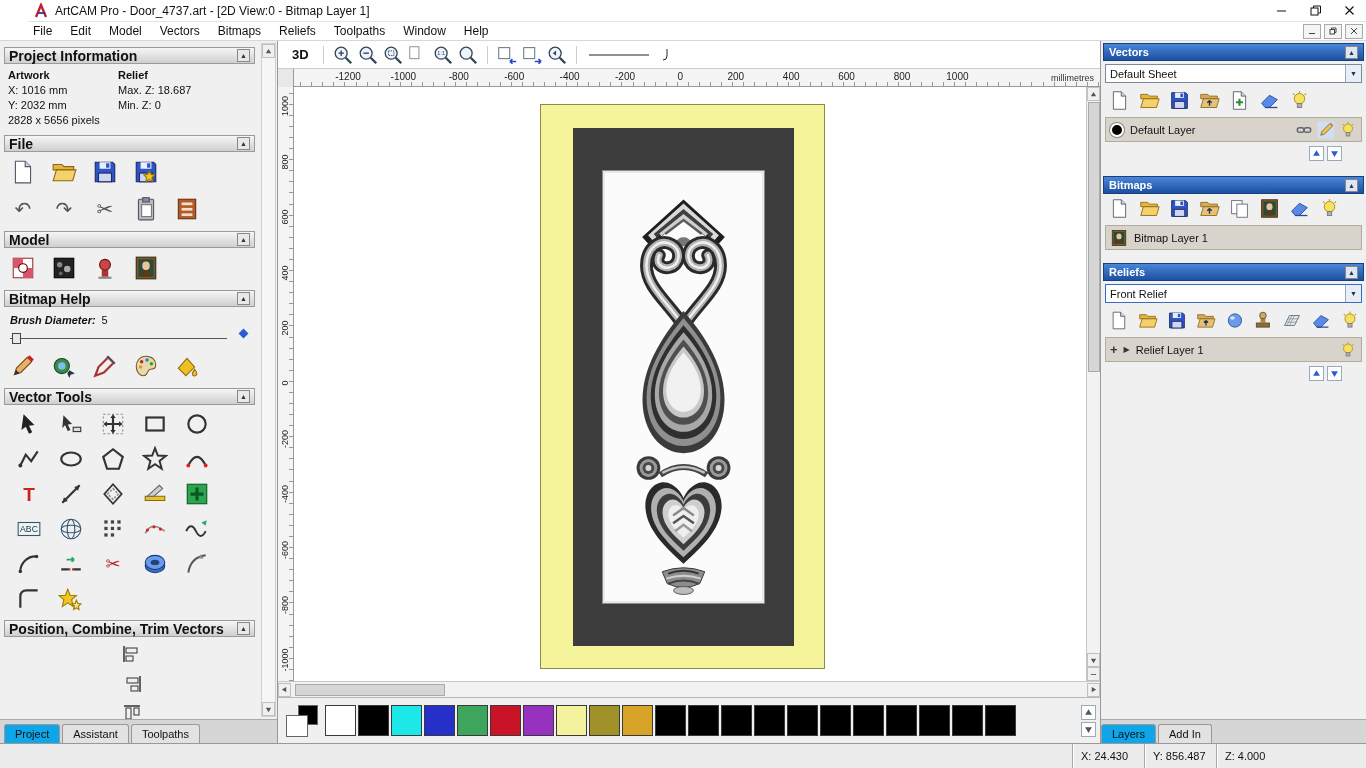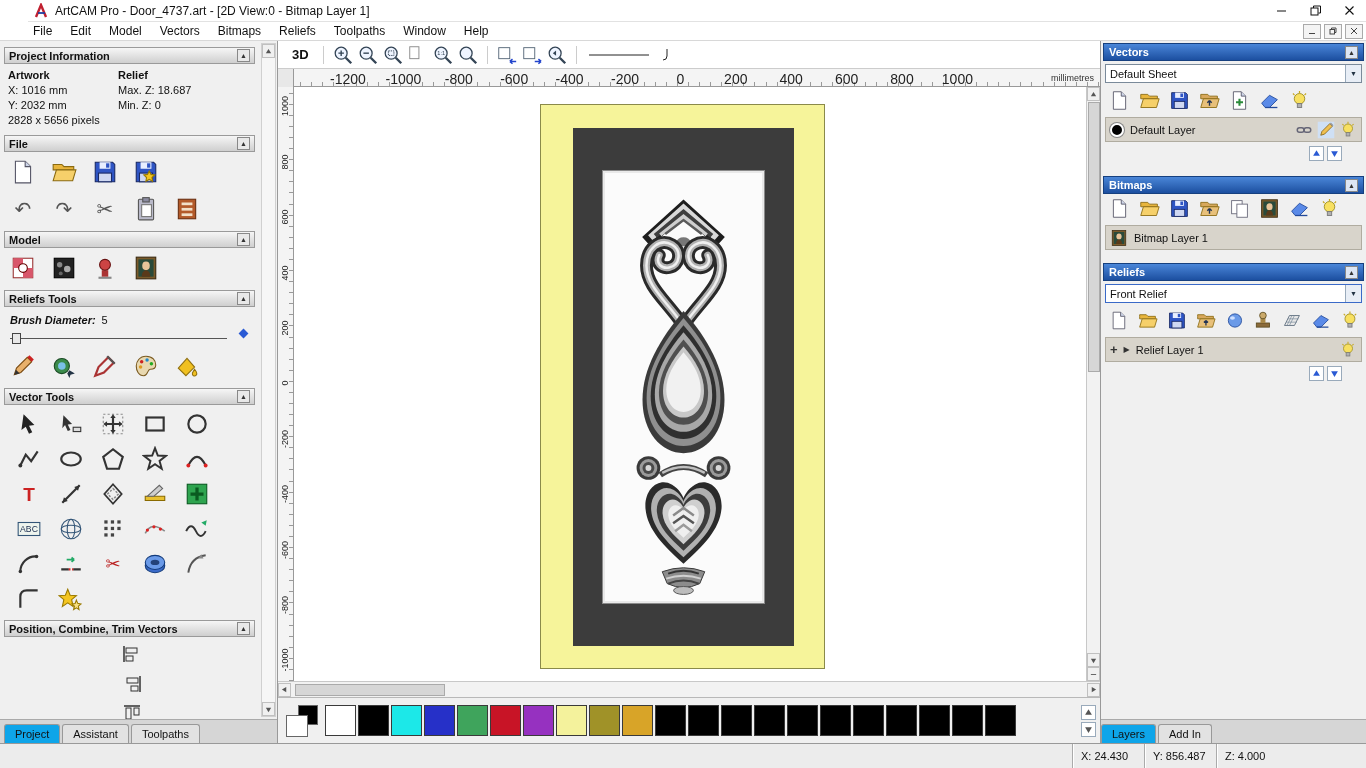--- a/index.html
+++ b/index.html
@@ -22,21 +22,21 @@
   .mdibtn { width:18px; height:15px; border:1px solid #aaa; background:#f4f4f4; display:flex; align-items:center; justify-content:center; margin-right:3px; }
   .mdibtn svg { width:8px; height:8px; }
 
   
   .main { height:702px; display:flex; }
 
   
   .left-panel { width:278px; background:#f0f0f0; border-right:1px solid #999; position:relative; display:flex; flex-direction:column; }
   .lp-content { flex:1; overflow:hidden; padding:3px 22px 0 4px; position:relative; }
   .sec-header { height:17px; background:linear-gradient(#f6f6f6,#cfcfcf); border:1px solid #9a9a9a; display:flex; align-items:center; padding:0 4px; margin:3px 0 2px 0; }
-  .sec-header .sec-title { font-weight:bold; font-size:11px; flex:1; }
+  .sec-header .sec-title { font-weight:bold; font-size:14px; flex:1; }
   .collapse-btn { width:13px; height:13px; border:1px solid #888; background:#e8e8e8; display:flex; align-items:center; justify-content:center; font-size:7px; color:#333; }
   .proj-info { display:flex; padding:2px 2px 4px 4px; }
   .proj-col { width:110px; line-height:15px; }
   .proj-col .hd { font-weight:bold; }
   .icon-row { display:flex; align-items:center; gap:15px; padding:5px 2px 6px 6px; }
   .icon { width:26px; height:26px; display:inline-flex; align-items:center; justify-content:center; }
   .icon svg { width:100%; height:100%; }
   .icon .g { font-size:20px; line-height:1; color:#555; }
   .brush-row { display:flex; gap:6px; padding:5px 0 2px 6px; align-items:baseline; }
   .brush-label { font-weight:bold; font-style:italic; }
@@ -61,21 +61,21 @@
   
   .center { width:822px; display:flex; flex-direction:column; background:#fff; }
   .ctoolbar { height:28px; border-bottom:1px solid #ccc; display:flex; align-items:center; padding-left:8px; gap:4px; }
   .btn-3d { font-weight:bold; font-size:13px; padding:2px 6px; }
   .tb-sep { width:1px; height:18px; background:#ccc; margin:0 4px; }
   .ctoolbar .icon { width:22px; height:22px; }
   .ruler-h { height:18px; background:#f4f4f4; border-bottom:1px solid #999; position:relative; }
   .ruler-h::before { content:""; position:absolute; left:0; right:0; bottom:0; height:4px;
       background-image:repeating-linear-gradient(90deg,#999 0 1px,transparent 1px 11.08px); }
   .ruler-h .corner { position:absolute; left:0; top:0; width:16px; height:18px; background:#e8e8e8; border-right:1px solid #999; }
-  .tick-h { position:absolute; top:2px; transform:translateX(-50%); font-size:14px; color:#222; }
+  .tick-h { position:absolute; top:2px; transform:translateX(-50%); font-size:10px; color:#222; }
   .ruler-unit { position:absolute; right:6px; top:4px; font-size:9px; color:#333; }
   .canvas-row { flex:1; position:relative; }
   .ruler-v { position:absolute; left:0; top:0; bottom:0; width:16px; background:#f4f4f4; border-right:1px solid #999; }
   .ruler-v::before { content:""; position:absolute; top:0; bottom:0; right:0; width:4px;
       background-image:repeating-linear-gradient(0deg,#999 0 1px,transparent 1px 11.08px); }
   .tick-v { position:absolute; left:-8px; width:30px; text-align:center; transform:rotate(-90deg); font-size:9px; color:#222; }
   .canvas { position:absolute; left:16px; right:14px; top:0; bottom:0; background:#fff; overflow:hidden; }
   .artwork { position:absolute; left:246px; top:17px; width:285px; height:565px; background:#f6f49a; border:1px solid #8a8a4a; }
   .art-dark { position:absolute; left:32px; top:23px; width:221px; height:518px; background:#3c3c3c; }
   .art-panel { position:absolute; left:29px; top:42px; width:163px; height:434px; background:#fbfbfb; border:1px solid #8a8a8a; box-shadow:0 0 0 2px #e9e9e9 inset; }
@@ -300,21 +300,21 @@
               <svg viewBox="0 0 24 24">
                 <rect x="3" y="2" width="18" height="20" fill="#7a5a2a" stroke="#3a2a10"></rect>
                 <rect x="5" y="4" width="14" height="16" fill="#2a4a3a"></rect>
                 <ellipse cx="12" cy="10" rx="3.5" ry="4" fill="#e8c49a"></ellipse>
                 <path d="M8 20c0-4 2-6 4-6s4 2 4 6z" fill="#5a3a1a"></path>
               </svg>
             </span>
           </div>
 
         <div class="sec-header">
-          <span class="sec-title">Reliefs Tools</span>
+          <span class="sec-title">Bitmap Help</span>
           <span class="collapse-btn">▲</span>
         </div>
         <div class="brush-row">
           <span class="brush-label">Brush Diameter:</span>
           <span>5</span>
         </div>
         <div class="slider-row">
           <span class="slider-track"></span>
           <span class="slider-handle"></span>
           <span class="slider-dot"></span>

